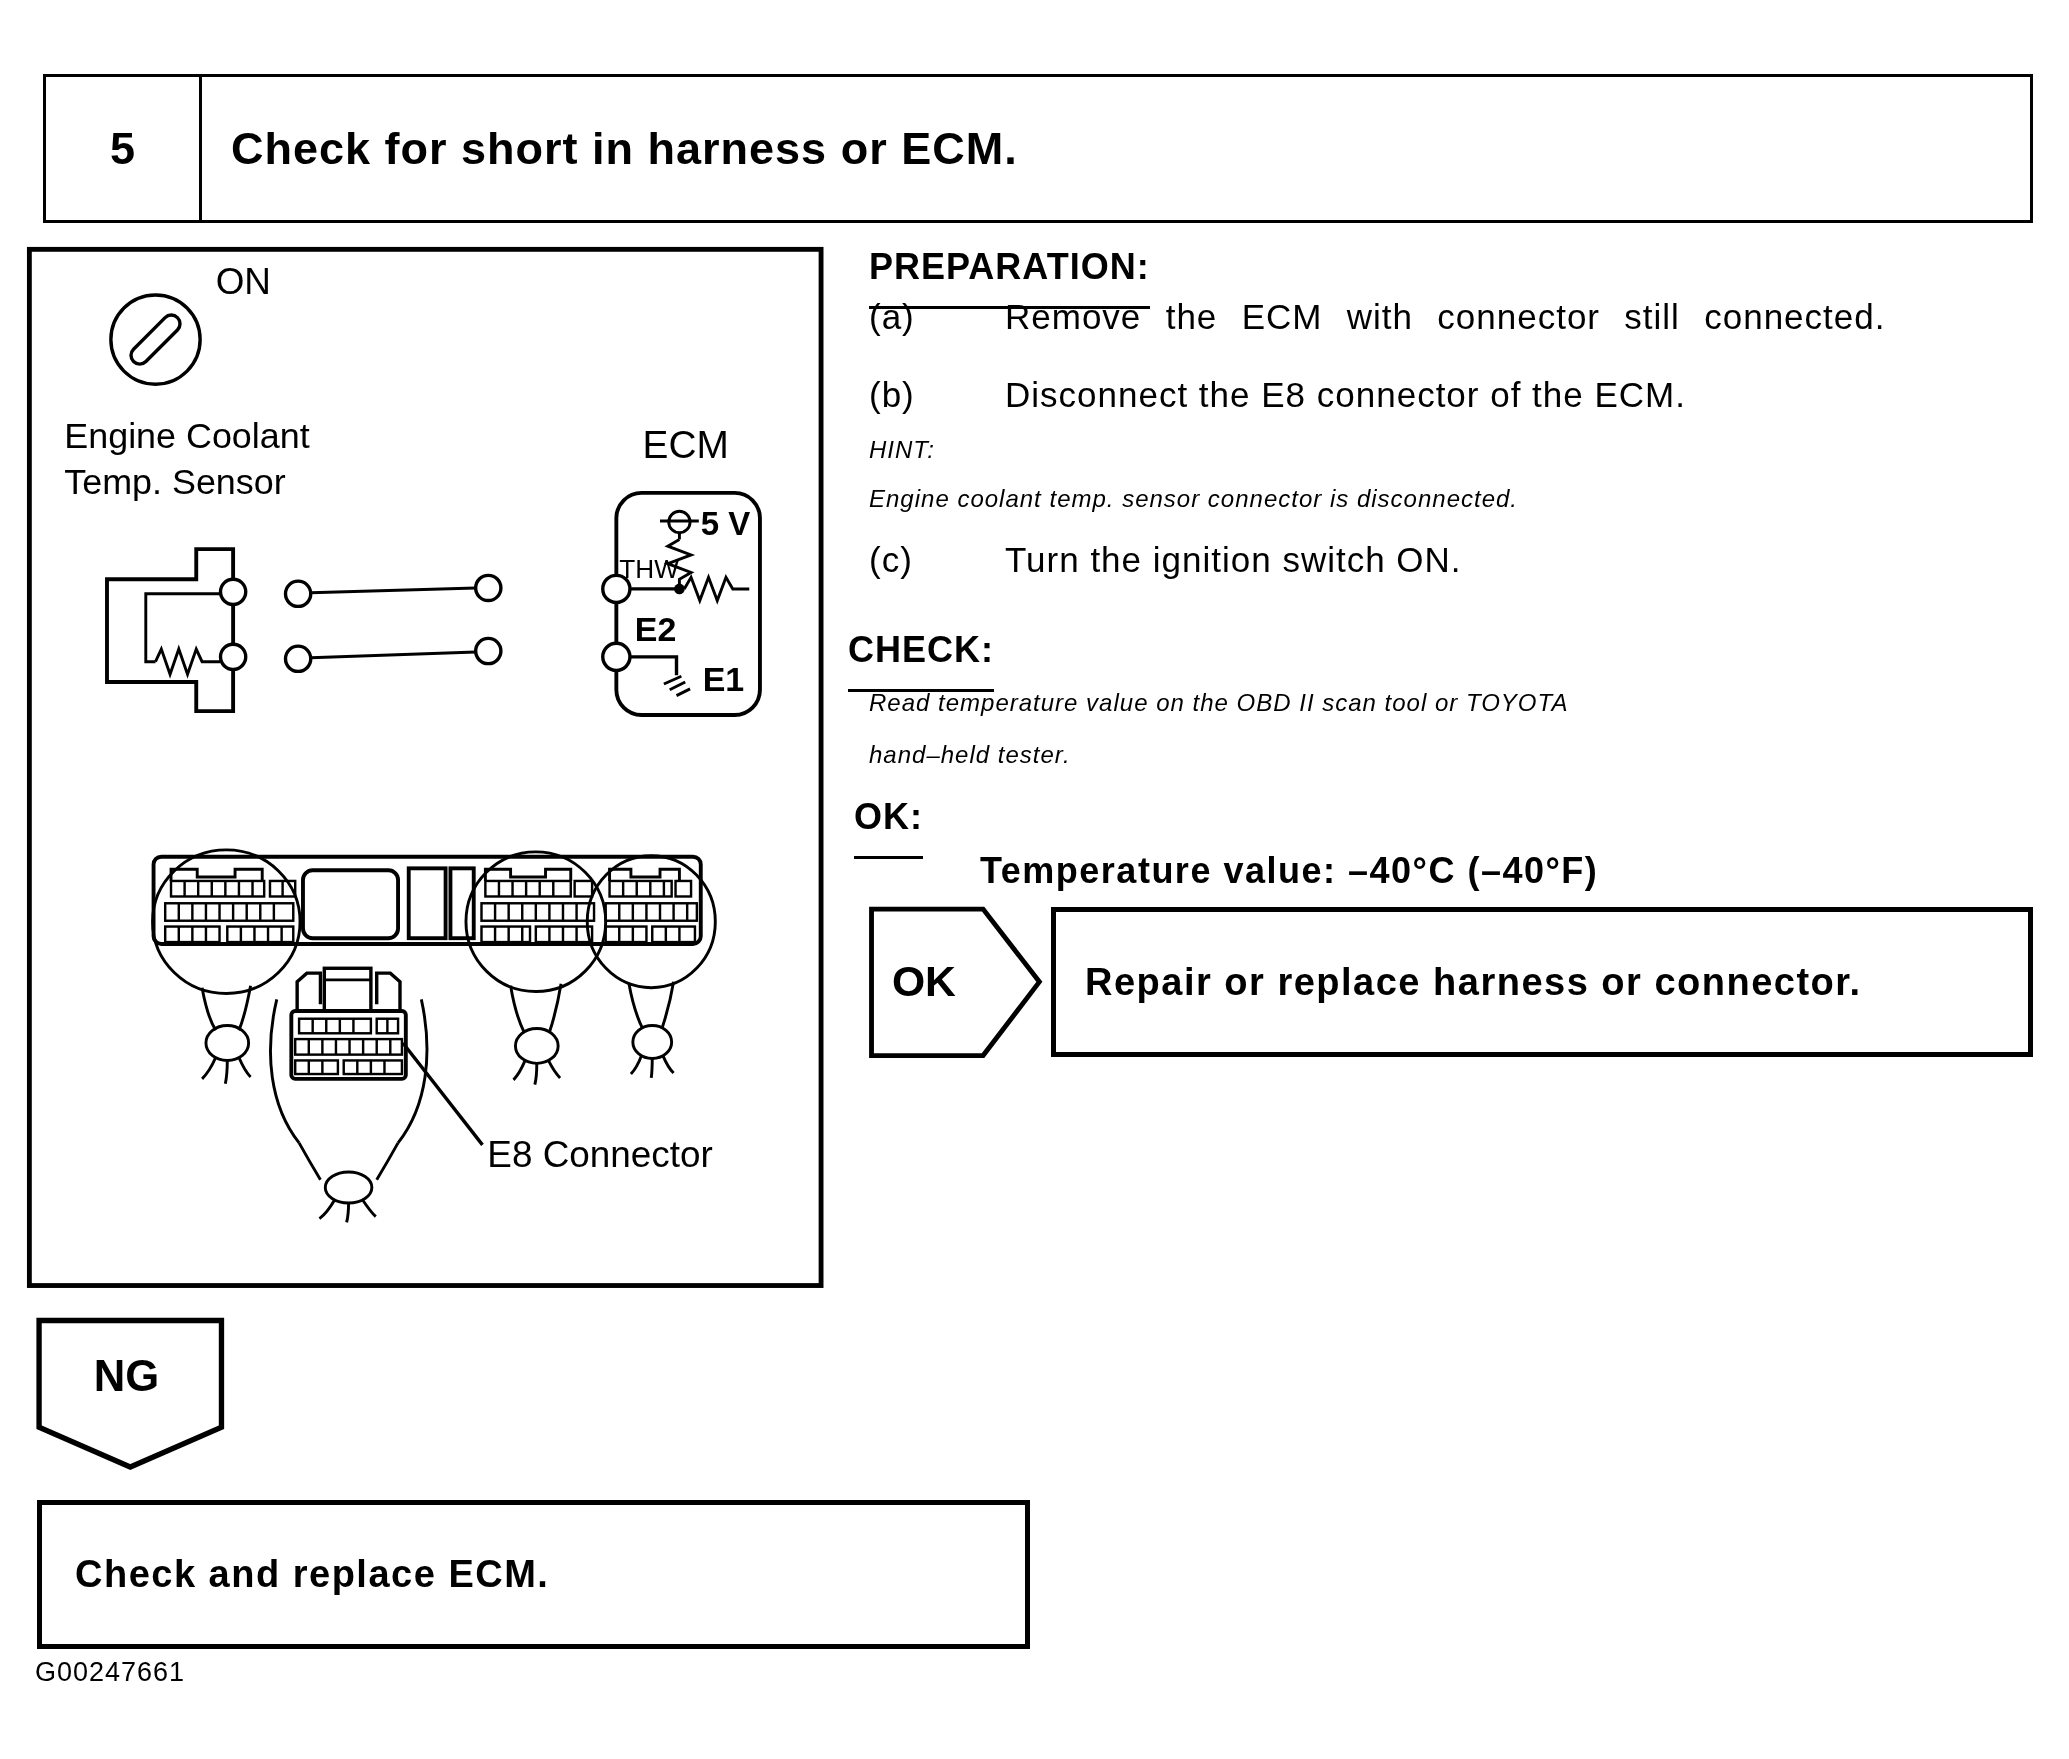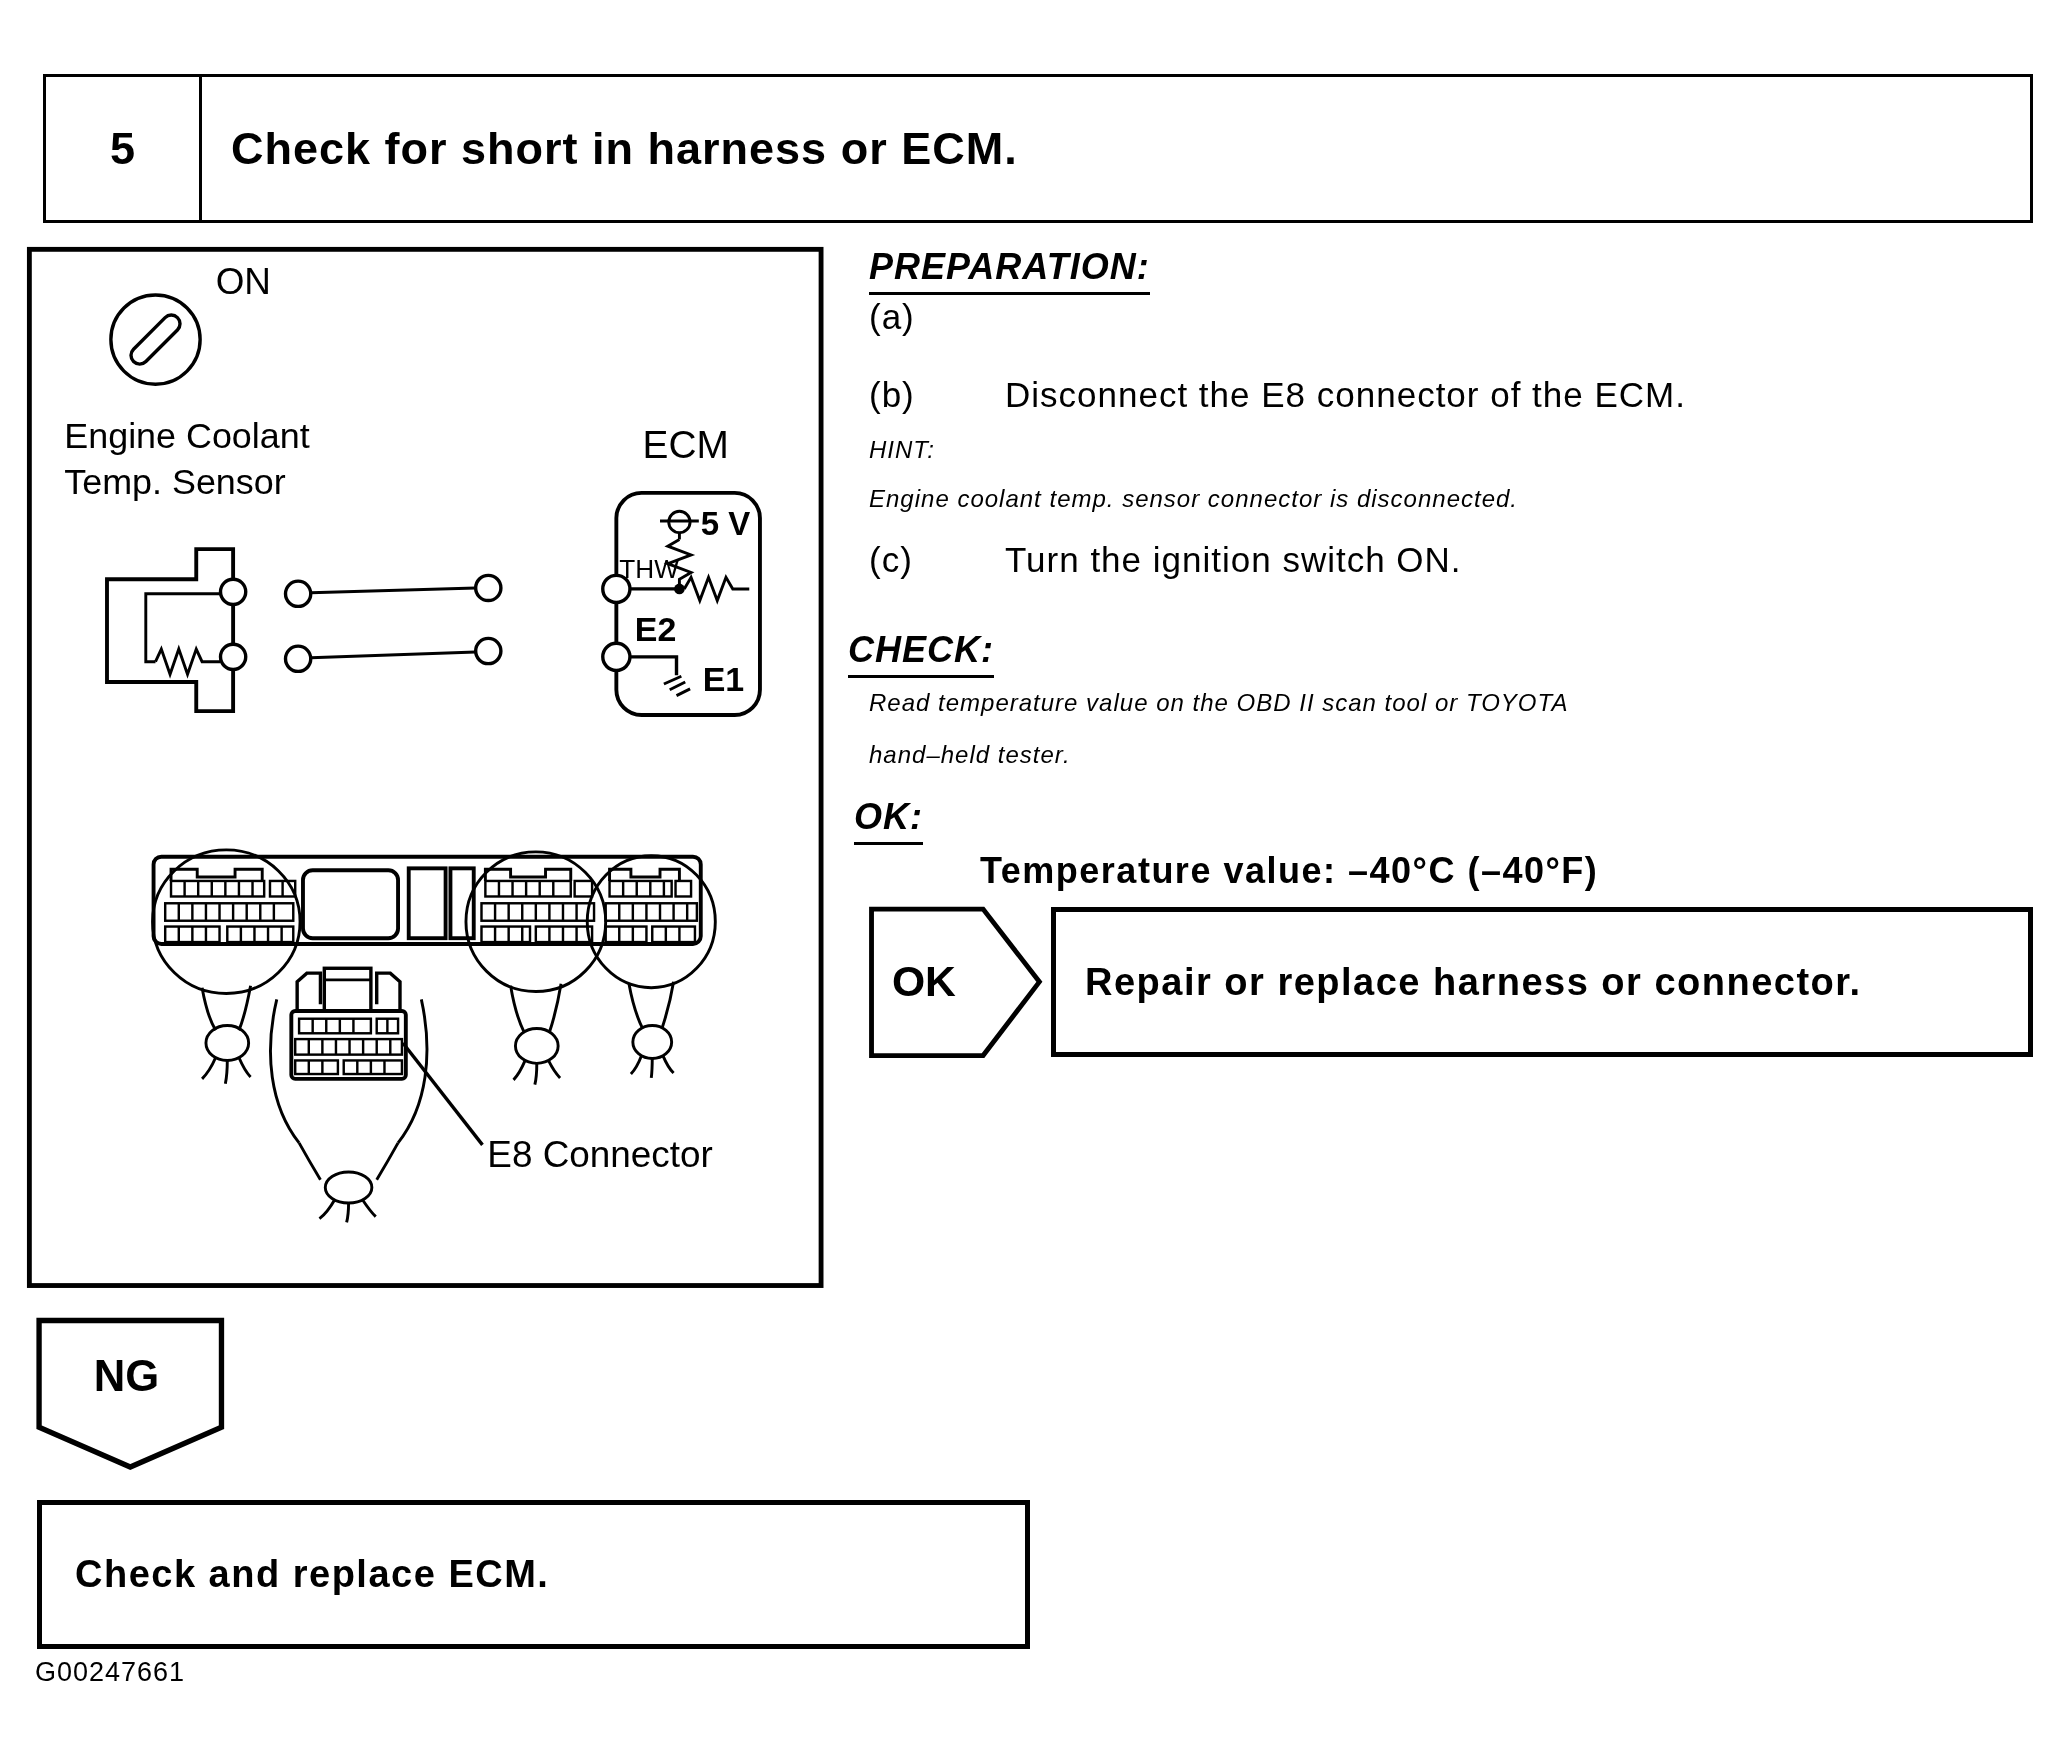--- a/index.html
+++ b/index.html
@@ -9,21 +9,21 @@
   
   #hdr{left:43px;top:74px;width:1990px;height:149px;border:3.9px solid #000;display:flex;box-sizing:border-box;}
   #hdr .num{width:153px;border-right:3.9px solid #000;display:flex;align-items:center;justify-content:center;
             font-weight:bold;font-size:45px;}
   #hdr .ttl{flex:1;display:flex;align-items:center;padding-left:29px;font-weight:bold;font-size:45px;letter-spacing:1px;}
   
   svg{position:absolute;left:0;top:0;}
   svg text{font-family:"Liberation Sans", sans-serif;fill:#000;stroke:none;}
   
   .h-sec{font-size:36px;font-weight:bold;letter-spacing:1px;}
-  .h-sec .ul{display:inline-block;border-bottom:3.9px solid #000;padding-bottom:4px;font-style:italic;}
+  .h-sec .ul{display:inline-block;border-bottom:3.9px solid #000;padding-bottom:18px;}
   .body-t{font-size:24px;letter-spacing:1px;font-style:italic;}
   .step{display:flex;font-size:35px;letter-spacing:1px;}
   .step .lbl{width:136px;flex:0 0 136px;}
   .just{word-spacing:13.6px;}
   .bold-t{font-weight:bold;}
   
   .flowbox{border:5.8px solid #000;box-sizing:border-box;display:flex;align-items:center;
            font-weight:bold;font-size:38px;letter-spacing:1.5px;}
   #figid{font-size:27px;letter-spacing:1px;}
 </style>
@@ -180,20 +180,21 @@
     <div class="num">5</div>
     <div class="ttl">Check for short in harness or ECM.</div>
   </div>
 
   <div class="abs h-sec" style="left:869px;top:246px;">
     <span class="ul">PREPARATION:</span>
   </div>
 
   <div class="abs step just" style="left:869px;top:297px;width:1097px;">
     <span class="lbl">(a)</span>
+    <span>Remove the ECM with connector still connected.</span>
   </div>
 
   <div class="abs step" style="left:869px;top:375px;">
     <span class="lbl">(b)</span>
     <span>Disconnect the E8 connector of the ECM.</span>
   </div>
 
   <div class="abs body-t" style="left:869px;top:436px;">HINT:</div>
   <div class="abs body-t" style="left:869px;top:485px;">Engine coolant temp. sensor connector is disconnected.</div>
 

